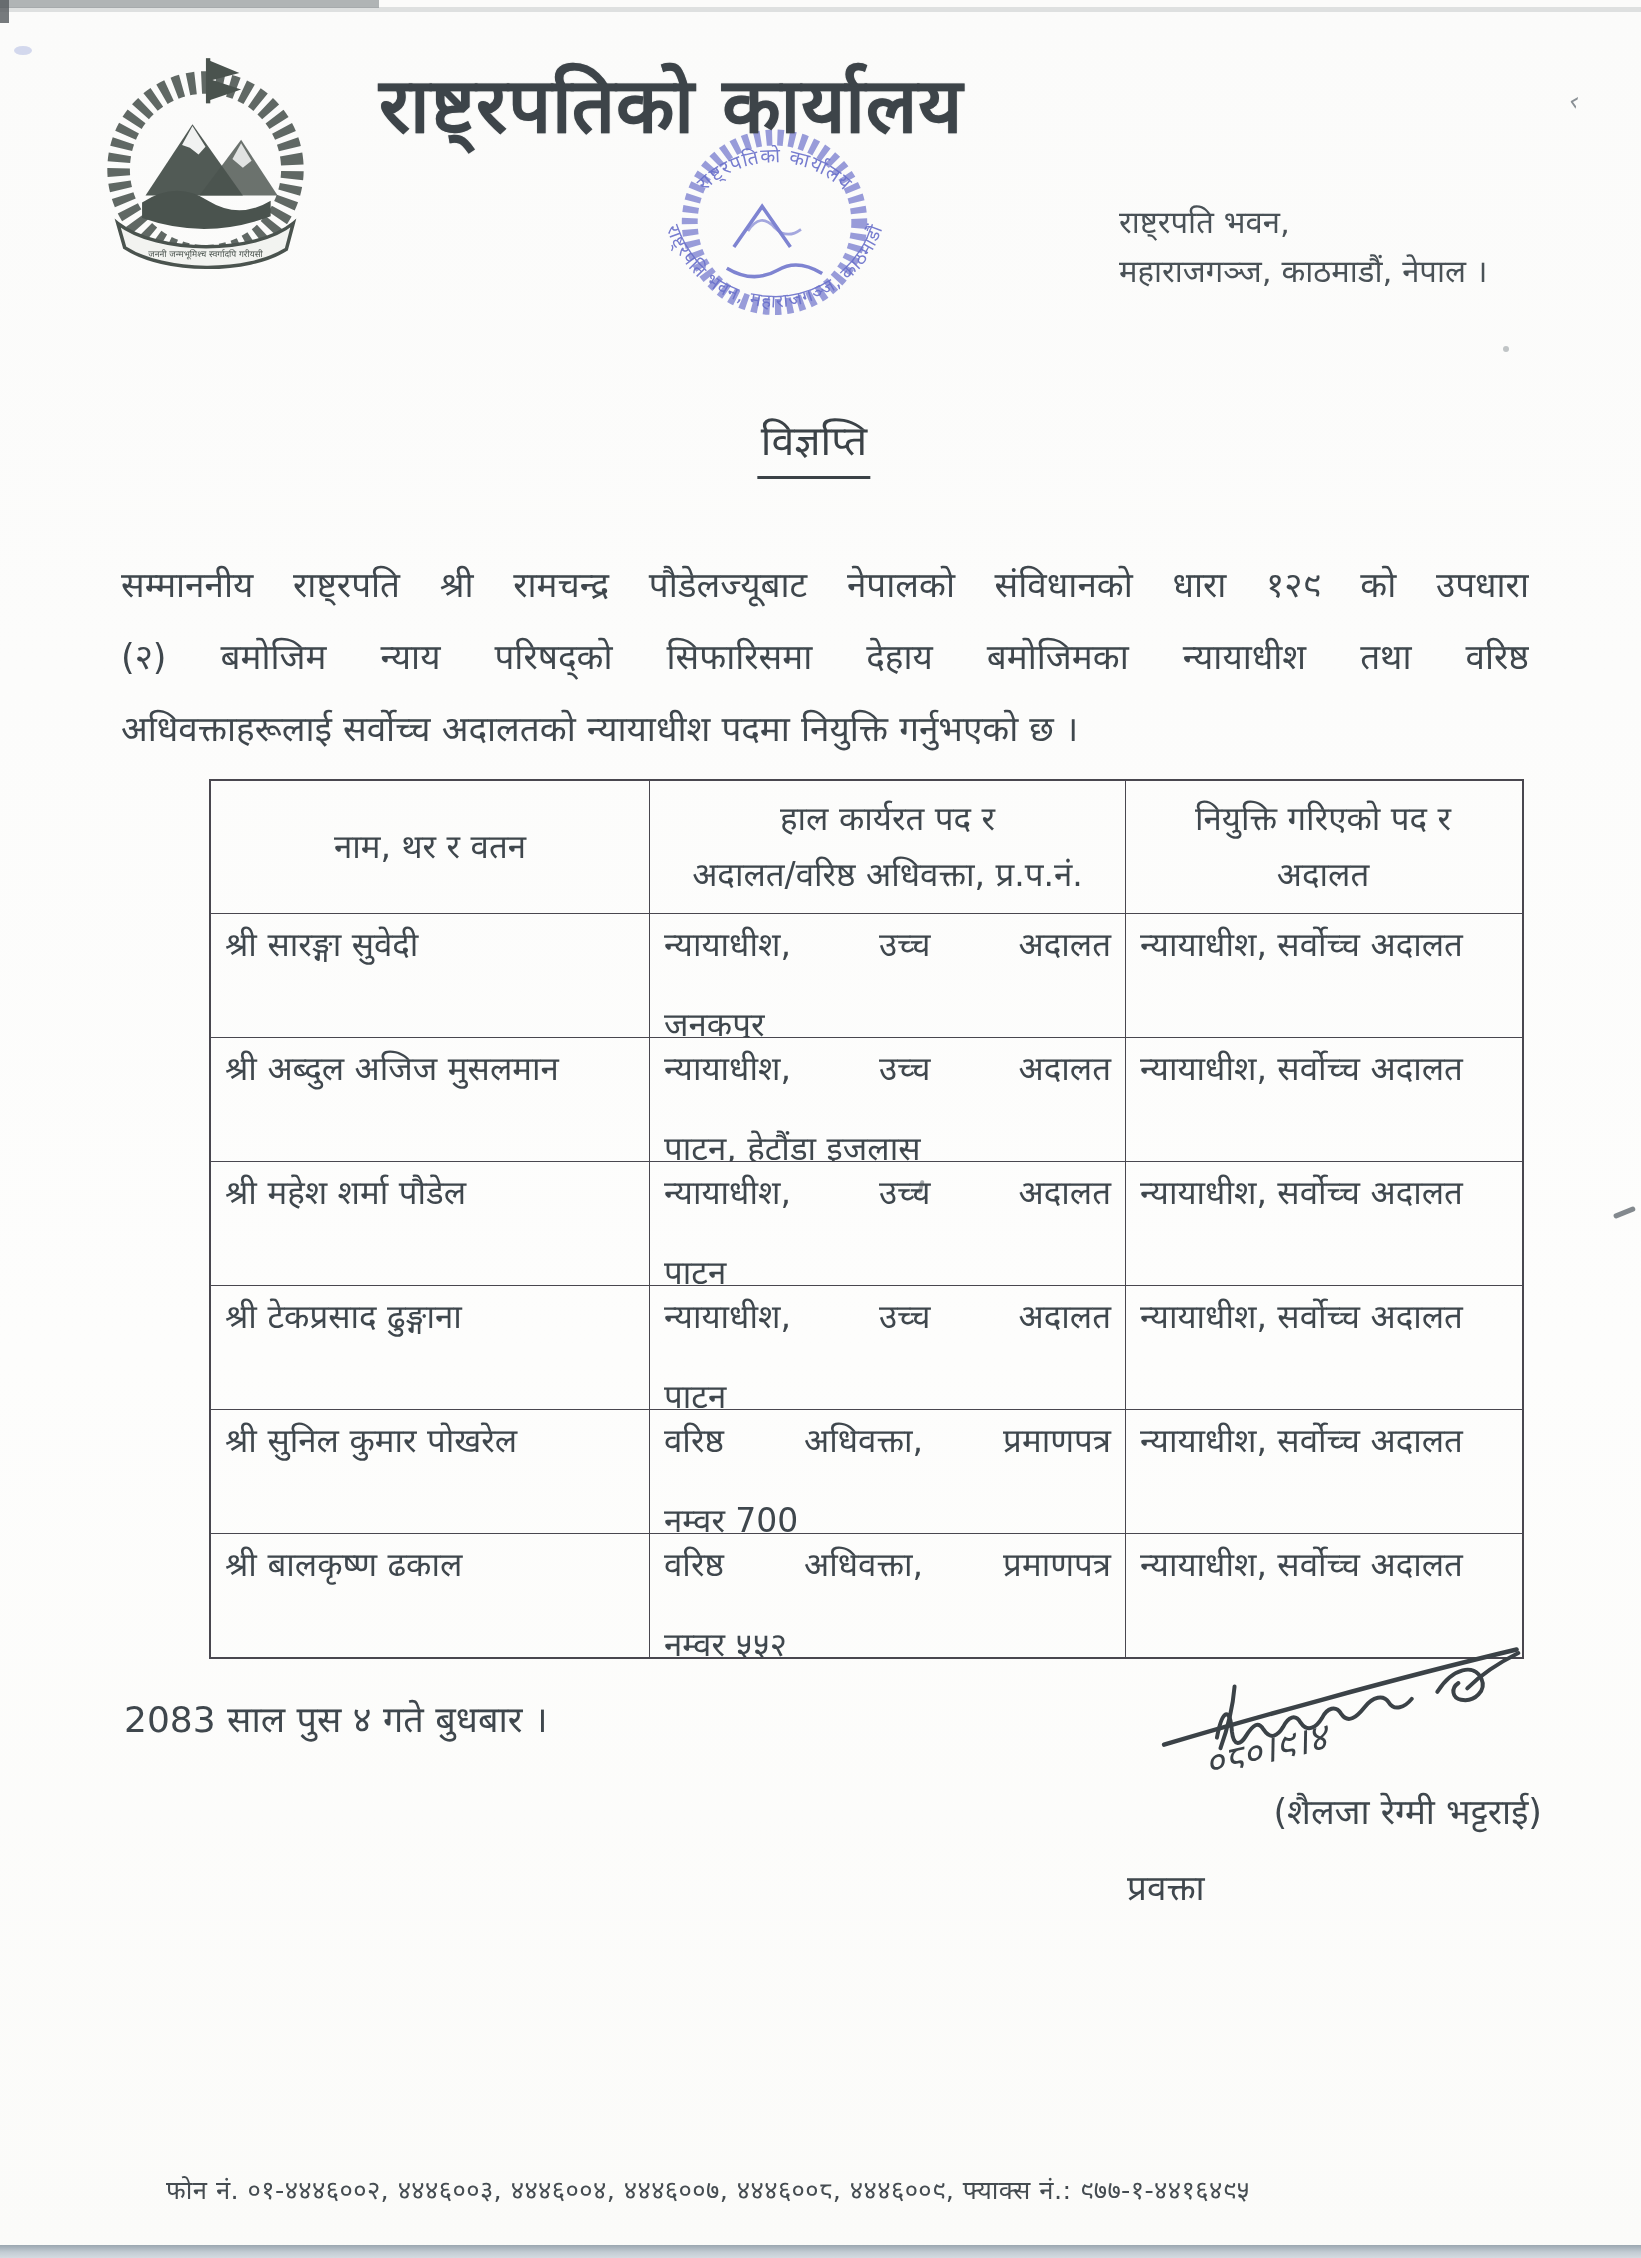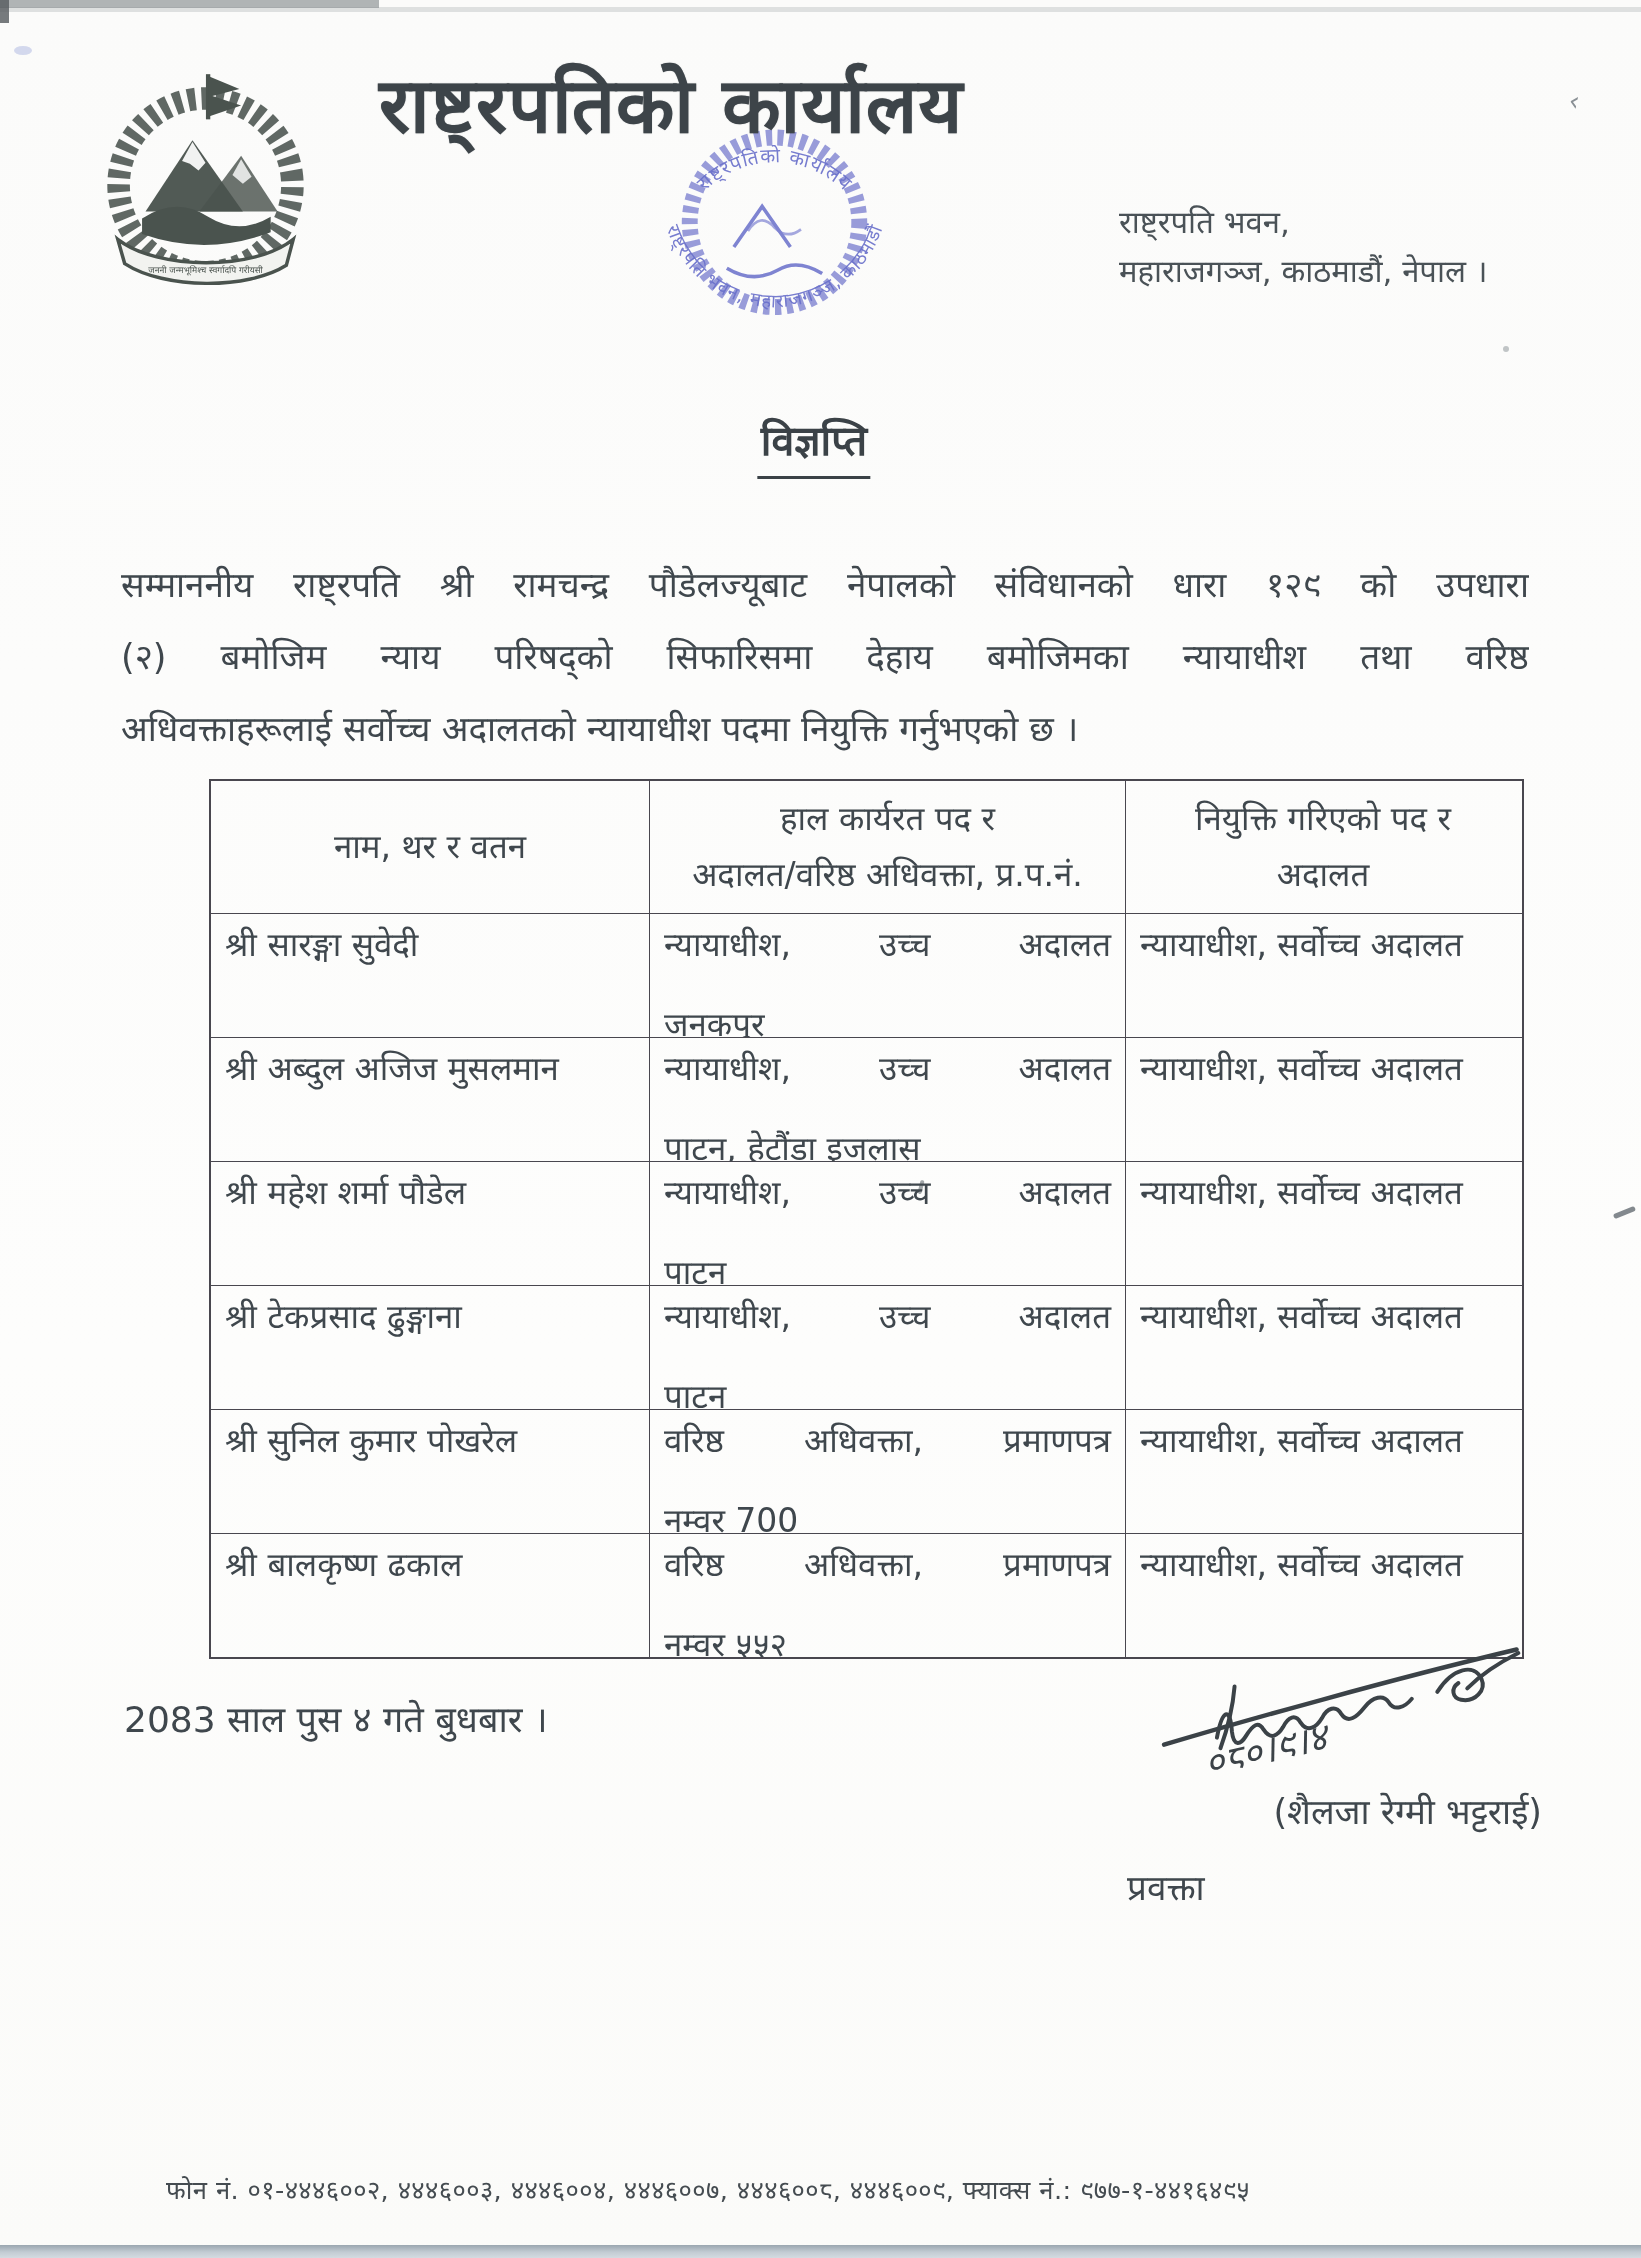--- a/index.html
+++ b/index.html
@@ -23,31 +23,31 @@
   .scan-corner{top:0;left:0;width:8.8px;height:23px;background:#555a5e;opacity:.8}
   .scan-speck-a{top:46px;left:14px;width:17.6px;height:8.8px;background:#b9c2e4;border-radius:50%;opacity:.6}
   .scan-quote{top:85px;left:1569px;font-size:26.5px;color:#8a9095;transform:rotate(12deg)}
   .scan-dash{top:1210px;left:1613px;width:23px;height:5.3px;background:#6d747a;border-radius:2.6px;transform:rotate(-22deg);opacity:.85}
   .scan-tick{top:1180px;left:919px;width:3.5px;height:14px;background:#7a8186;border-radius:1.8px;transform:rotate(14deg);opacity:.7}
   .scan-dot{top:346px;left:1503px;width:6.2px;height:6.2px;border-radius:50%;background:#9aa0a4;opacity:.6}
   .scan-bottom{bottom:0;left:0;width:100%;height:13.2px;
                background:linear-gradient(180deg,#9aa6b0 0%,#c3ccd3 55%,#d4dbe1 100%)}
 
   
-  .logo-wrap{top:62px;left:58px;width:295px;height:252px;z-index:2}
+  .logo-wrap{top:46px;left:58px;width:295px;height:252px;z-index:2}
   .org-title{top:51px;left:379px;width:882px;font-size:76px;font-weight:600;
              letter-spacing:0.9px;color:#3d4449;z-index:3;white-space:nowrap;
              text-shadow:0 0 0.9px rgba(61,68,73,.55)}
   .stamp-wrap{top:81px;left:642px;width:265px;height:279px;z-index:1;opacity:.92}
   .address{top:198px;left:1119px;width:415px;font-size:31px;line-height:49px;
            color:var(--ink-soft);z-index:3}
 
   
   .notice-title{top:411px;left:50%;transform:translateX(-7px) translateX(-50%);
-                font-size:41px;font-weight:700;color:#3b4247;
+                font-size:41px;font-weight:400;color:#3b4247;
                 border-bottom:3.5px solid #3b4247;padding:0 3.5px 8.8px 3.5px}
 
   
   .para{top:554px;left:121px;width:1408px;font-size:35px;color:var(--ink)}
   .pline{height:72px;line-height:62px;overflow:hidden}
   .just{text-align:justify;text-align-last:justify}
 
   
   .ptable{top:779px;left:209px;width:1315px;border:2.6px solid var(--border);
           background:transparent;z-index:2}

